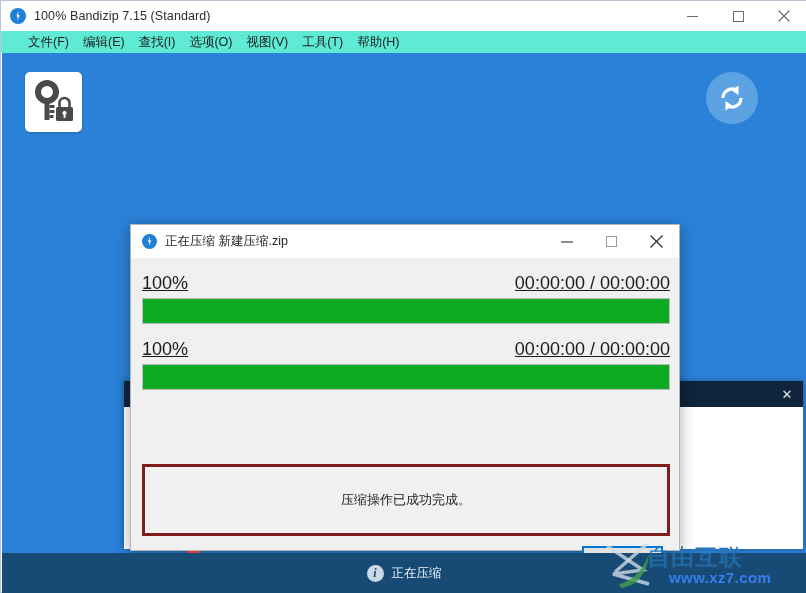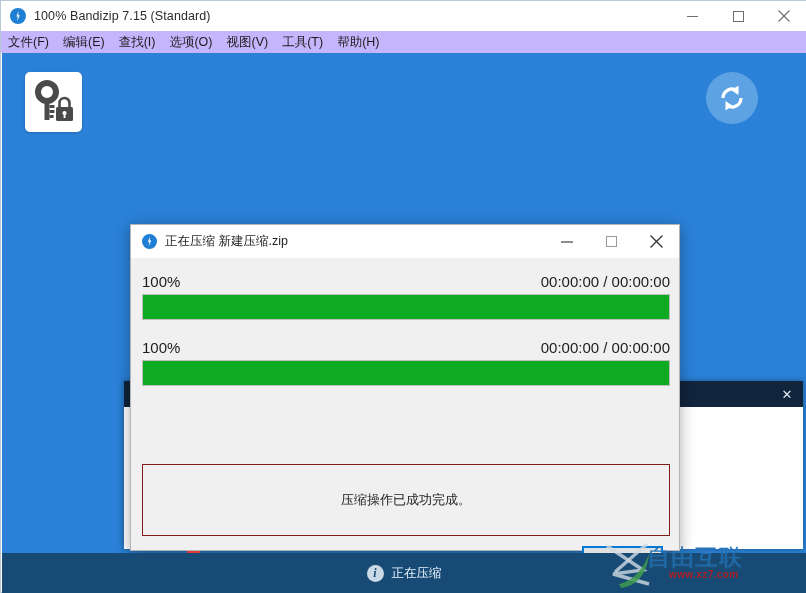--- a/index.html
+++ b/index.html
@@ -70,24 +70,24 @@
     color: #6d6d6d;
     font-size: 13px;
     cursor: default;
   }
   .win-btn svg { display: block; }
 
   .menubar {
     position: absolute;
     left: 0; top: 30px;
     width: 806px; height: 22px;
-    background: #c4b5fd;
-    display: flex;
-    align-items: center;
-    padding-left: 0;
+    background: #5eead4;
+    display: flex;
+    align-items: center;
+    padding-left: 20px;
     box-sizing: border-box;
   }
   .menu-item {
     font-size: 12.5px;
     color: #1c1c1c;
     padding: 0 7px;
     line-height: 22px;
     cursor: default;
     white-space: nowrap;
   }
@@ -213,44 +213,45 @@
     left: 0; top: 33px;
     width: 548px; height: 292px;
     background: #f0f0f0;
   }
 
   .prog-group { position: absolute; left: 11px; width: 528px; }
   .prog-row {
     display: flex;
     justify-content: space-between;
     align-items: baseline;
-    font-size: 15px;
+    font-size: 18px;
     color: #1c1c1c;
     margin-bottom: 4px;
+    text-decoration: underline;
   }
   .prog-track {
     width: 528px; height: 26px;
     background: #e6e6e6;
     border: 1px solid #bcbcbc;
     box-sizing: border-box;
     position: relative;
     overflow: hidden;
   }
   .prog-fill {
     position: absolute;
     left: 0; top: 0; bottom: 0;
     background: #0eaa22;
   }
 
   .msg-box {
     position: absolute;
     left: 11px; top: 206px;
     width: 528px; height: 72px;
     background: #f0f0f0;
-    border: 1px solid #7f1d1d;
+    border: 3px solid #7f1d1d;
     box-sizing: border-box;
     display: flex;
     align-items: center;
     justify-content: center;
   }
   .msg-text {
     font-size: 13px;
     color: #1c1c1c;
   }
 
@@ -327,23 +328,23 @@
     font-size: 23px;
     font-weight: normal;
     color: #1b6fb5;
     letter-spacing: 1px;
     text-shadow: 0 0 2px rgba(255,255,255,.18);
     opacity: .95;
   }
   .wm-url {
     position: absolute;
     left: 66px; top: 29px;
-    font-size: 10px;
+    font-size: 15px;
     font-weight: bold;
-    color: #b91c1c;
+    color: #3b82f6;
     letter-spacing: .4px;
     opacity: .92;
   }
 </style>
 </head>
 <body>
 
 <div id="screen">
 
   <div class="app-window">

